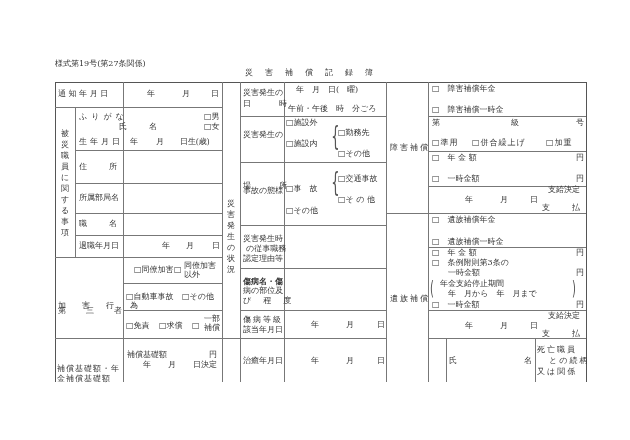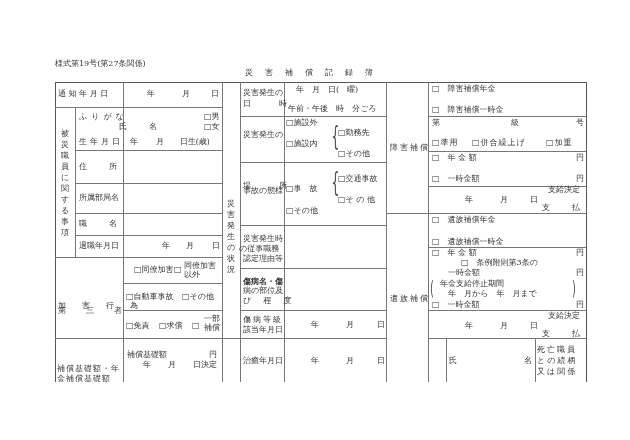--- a/index.html
+++ b/index.html
@@ -117,21 +117,21 @@
 <div class="t" style="left:338px;top:149px;">□その他</div>
 
 <div class="t" style="left:243px;top:186px;">事故の態様</div>
 <div class="t" style="left:286px;top:184px;">□事　故</div>
 <div class="brace" style="left:327px;top:172px;font-size:26px;">{</div>
 <div class="t" style="left:338px;top:174px;">□交通事故</div>
 <div class="t" style="left:338px;top:195px;">□そ の 他</div>
 <div class="t" style="left:286px;top:206px;">□その他</div>
 
 <div class="t" style="left:243px;top:234px;">災害発生時</div>
-<div class="t" style="left:239px;top:244px;">の従事職務</div>
+<div class="t" style="left:246px;top:244px;">の従事職務</div>
 <div class="t" style="left:243px;top:254px;text-align:right;">認定理由等</div>
 
 <div class="t" style="left:243px;top:276px;font-weight:bold;">傷病名・傷</div>
 <div class="t" style="left:243px;top:286px;">病の部位及</div>
 <div class="t" style="left:243px;top:296px;letter-spacing:2px;">び　程　度</div>
 
 <div class="t" style="left:243px;top:315px;letter-spacing:2px;">傷病等級</div>
 <div class="t" style="left:243px;top:325px;">該当年月日</div>
 <div class="t" style="left:311px;top:320px;">年</div>
 <div class="t" style="left:346px;top:320px;">月</div>
@@ -162,33 +162,33 @@
 <div class="t" style="left:465px;top:195px;">年</div>
 <div class="t" style="left:500px;top:195px;">月</div>
 <div class="t" style="left:530px;top:195px;">日</div>
 <div class="t" style="left:542px;top:203px;letter-spacing:2px;">支　　払</div>
 
 <div class="t" style="left:390px;top:294px;letter-spacing:2px;">遺族補償</div>
 <div class="t" style="left:432px;top:215px;">□　遺族補償年金</div>
 <div class="t" style="left:432px;top:237px;">□　遺族補償一時金</div>
 <div class="t" style="left:432px;top:248px;">□　年 金 額</div>
 <div class="t" style="left:576px;top:248px;">円</div>
-<div class="t" style="left:432px;top:258px;margin-left:29px;">□　条例附則第3条の</div>
+<div class="t" style="left:432px;top:258px;">□　条例附則第3条の</div>
 <div class="t" style="left:448px;top:268px;">一時金額</div>
 <div class="t" style="left:576px;top:268px;">円</div>
 <div class="brace" style="left:428px;top:278px;font-size:20px;">(</div>
 <div class="t" style="left:440px;top:279px;">年金支給停止期間</div>
 <div class="t" style="left:448px;top:289px;">年　月から　年　月まで</div>
 <div class="brace" style="left:570px;top:278px;font-size:20px;">)</div>
 <div class="t" style="left:432px;top:300px;">□　一時金額</div>
 <div class="t" style="left:576px;top:300px;">円</div>
 
 <div class="t" style="left:548px;top:311px;">支給決定</div>
 <div class="t" style="left:465px;top:321px;">年</div>
 <div class="t" style="left:500px;top:321px;">月</div>
 <div class="t" style="left:530px;top:321px;">日</div>
 <div class="t" style="left:542px;top:329px;letter-spacing:2px;">支　　払</div>
 
 <div class="t" style="left:449px;top:356px;">氏</div>
 <div class="t" style="left:524px;top:356px;">名</div>
 <div class="t" style="left:537px;top:345px;letter-spacing:2px;">死亡職員</div>
-<div class="t" style="left:537px;top:356px;letter-spacing:2px;">との続柄</div>
+<div class="t" style="left:537px;top:356px;letter-spacing:2px;padding-left:12px;">との続柄</div>
 <div class="t" style="left:537px;top:367px;letter-spacing:2px;">又は関係</div>
 
 </body></html>

